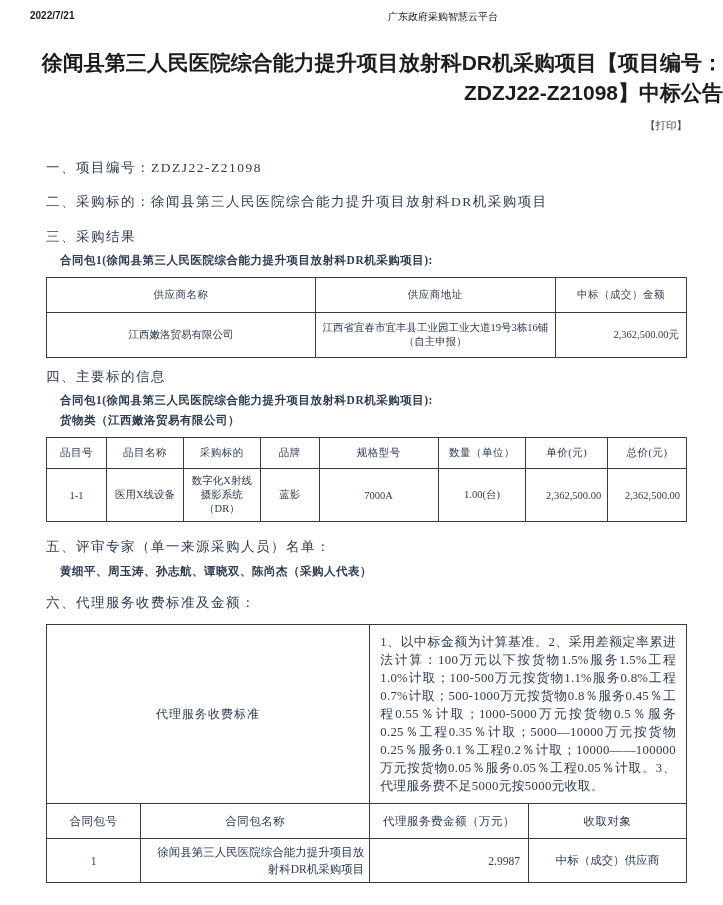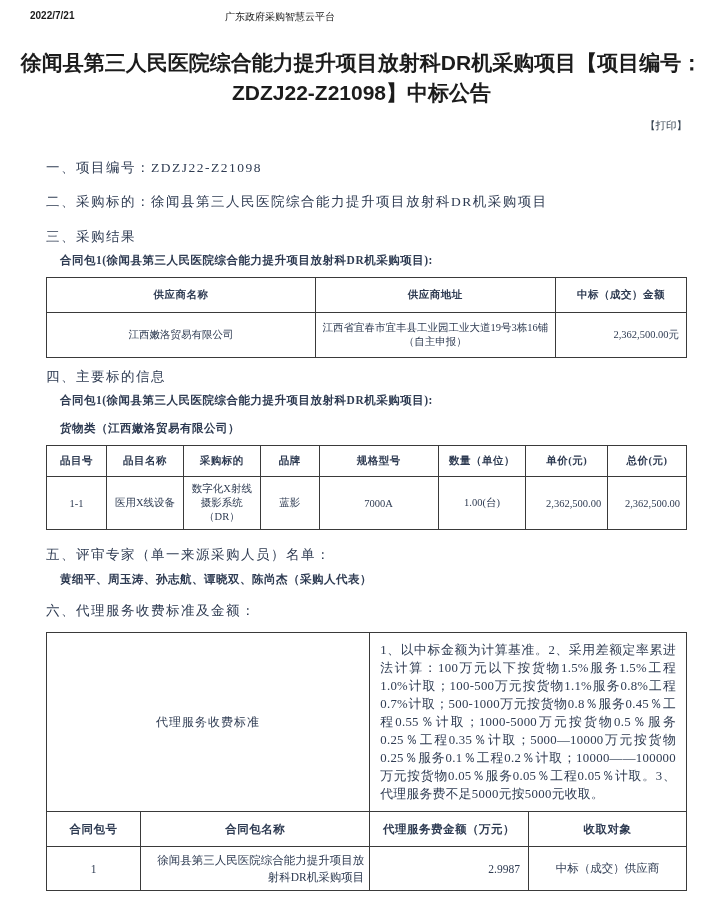--- a/index.html
+++ b/index.html
@@ -2,48 +2,48 @@
 <html><head>
 <meta charset="utf-8">
 <style>
   * { margin:0; padding:0; box-sizing:border-box; }
   html,body { width:723px; height:905px; background:#ffffff; overflow:hidden; }
   body { font-family:"Liberation Serif", serif; color:#2e3b52; }
 
   .topbar { display:flex; align-items:flex-start; padding:10px 30px 0 30px;
             font-family:"Liberation Sans", sans-serif; font-size:10px; color:#1a1a1a; }
   .topbar .left  { flex:1; text-align:left; font-weight:bold; }
-  .topbar .mid   { flex:1.4; text-align:left; }
+  .topbar .mid   { flex:1.4; text-align:right; }
   .topbar .right { flex:1; }
 
-  .doc-title { margin-top:24px; text-align:center; font-family:"Liberation Sans", sans-serif;
+  .doc-title { margin-top:24px; text-align:right; font-family:"Liberation Sans", sans-serif;
                font-weight:bold; font-size:21px; line-height:30px; color:#1c1c1c; }
 
   .print-row { margin:7px 36px 0 0; text-align:right; }
   .print-link { font-size:10.5px; color:#33404f; text-decoration:none; cursor:pointer; }
 
   .content { padding:0 36px 0 46px; }
 
   .s-heading { font-size:13.5px; letter-spacing:1.5px; line-height:18px; }
   .mt-s1 { margin-top:26px; }
   .mt-s2 { margin-top:16px; }
   .mt-s3 { margin-top:17px; }
   .mt-s4 { margin-top:10px; }
   .mt-s5 { margin-top:16px; }
   .mt-s6 { margin-top:15px; }
 
   .sub-line { margin-left:14px; font-size:11.5px; font-weight:bold; line-height:15px; letter-spacing:0.5px; }
   .sub-mt7 { margin-top:7px; }
-  .sub-mt5 { margin-top:13px; }
+  .sub-mt5 { margin-top:5px; }
   .sub-mt8 { margin-top:8px; }
 
   table { width:641px; border-collapse:collapse; table-layout:fixed; }
   table, th, td { border:1px solid #3a3a3a; }
   th, td { font-size:10.5px; text-align:center; vertical-align:middle; padding:3px 5px; }
-  th { font-weight:bold; letter-spacing:0.5px; }
+  th { font-weight:normal; letter-spacing:0.5px; }
 
   .tbl-mt9  { margin-top:9px; }
   .tbl-mt12 { margin-top:12px; }
 
   .supplier-table th { height:35px; }
   .supplier-table td { height:45px; }
   .supplier-table .c-name   { width:42%; }
   .supplier-table .c-addr   { width:37.5%; }
   .supplier-table .c-amount { width:20.5%; }
   .supplier-table td.c-amount { text-align:right; padding-right:7px; }

